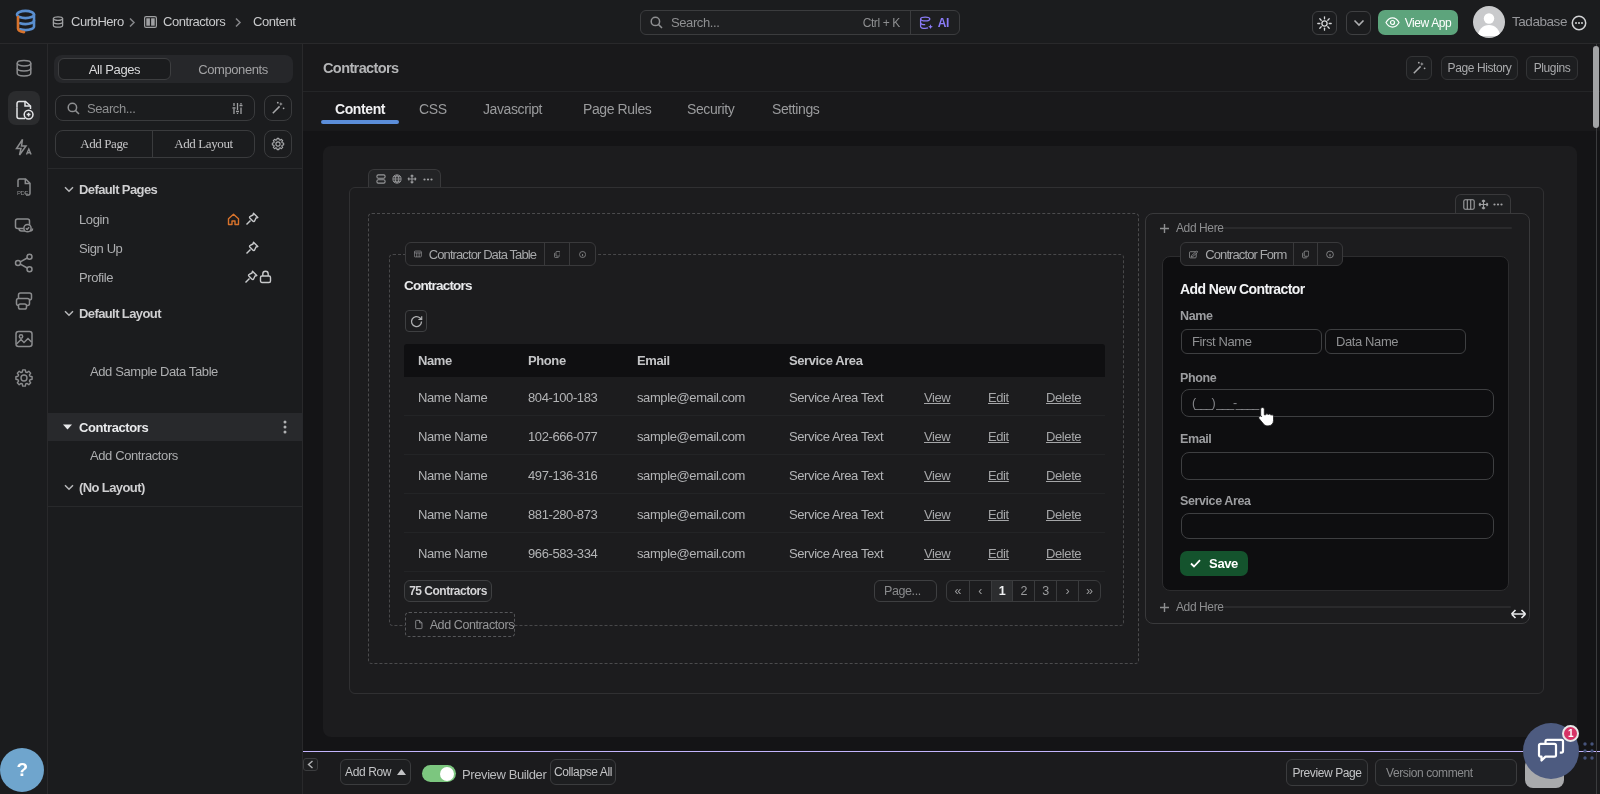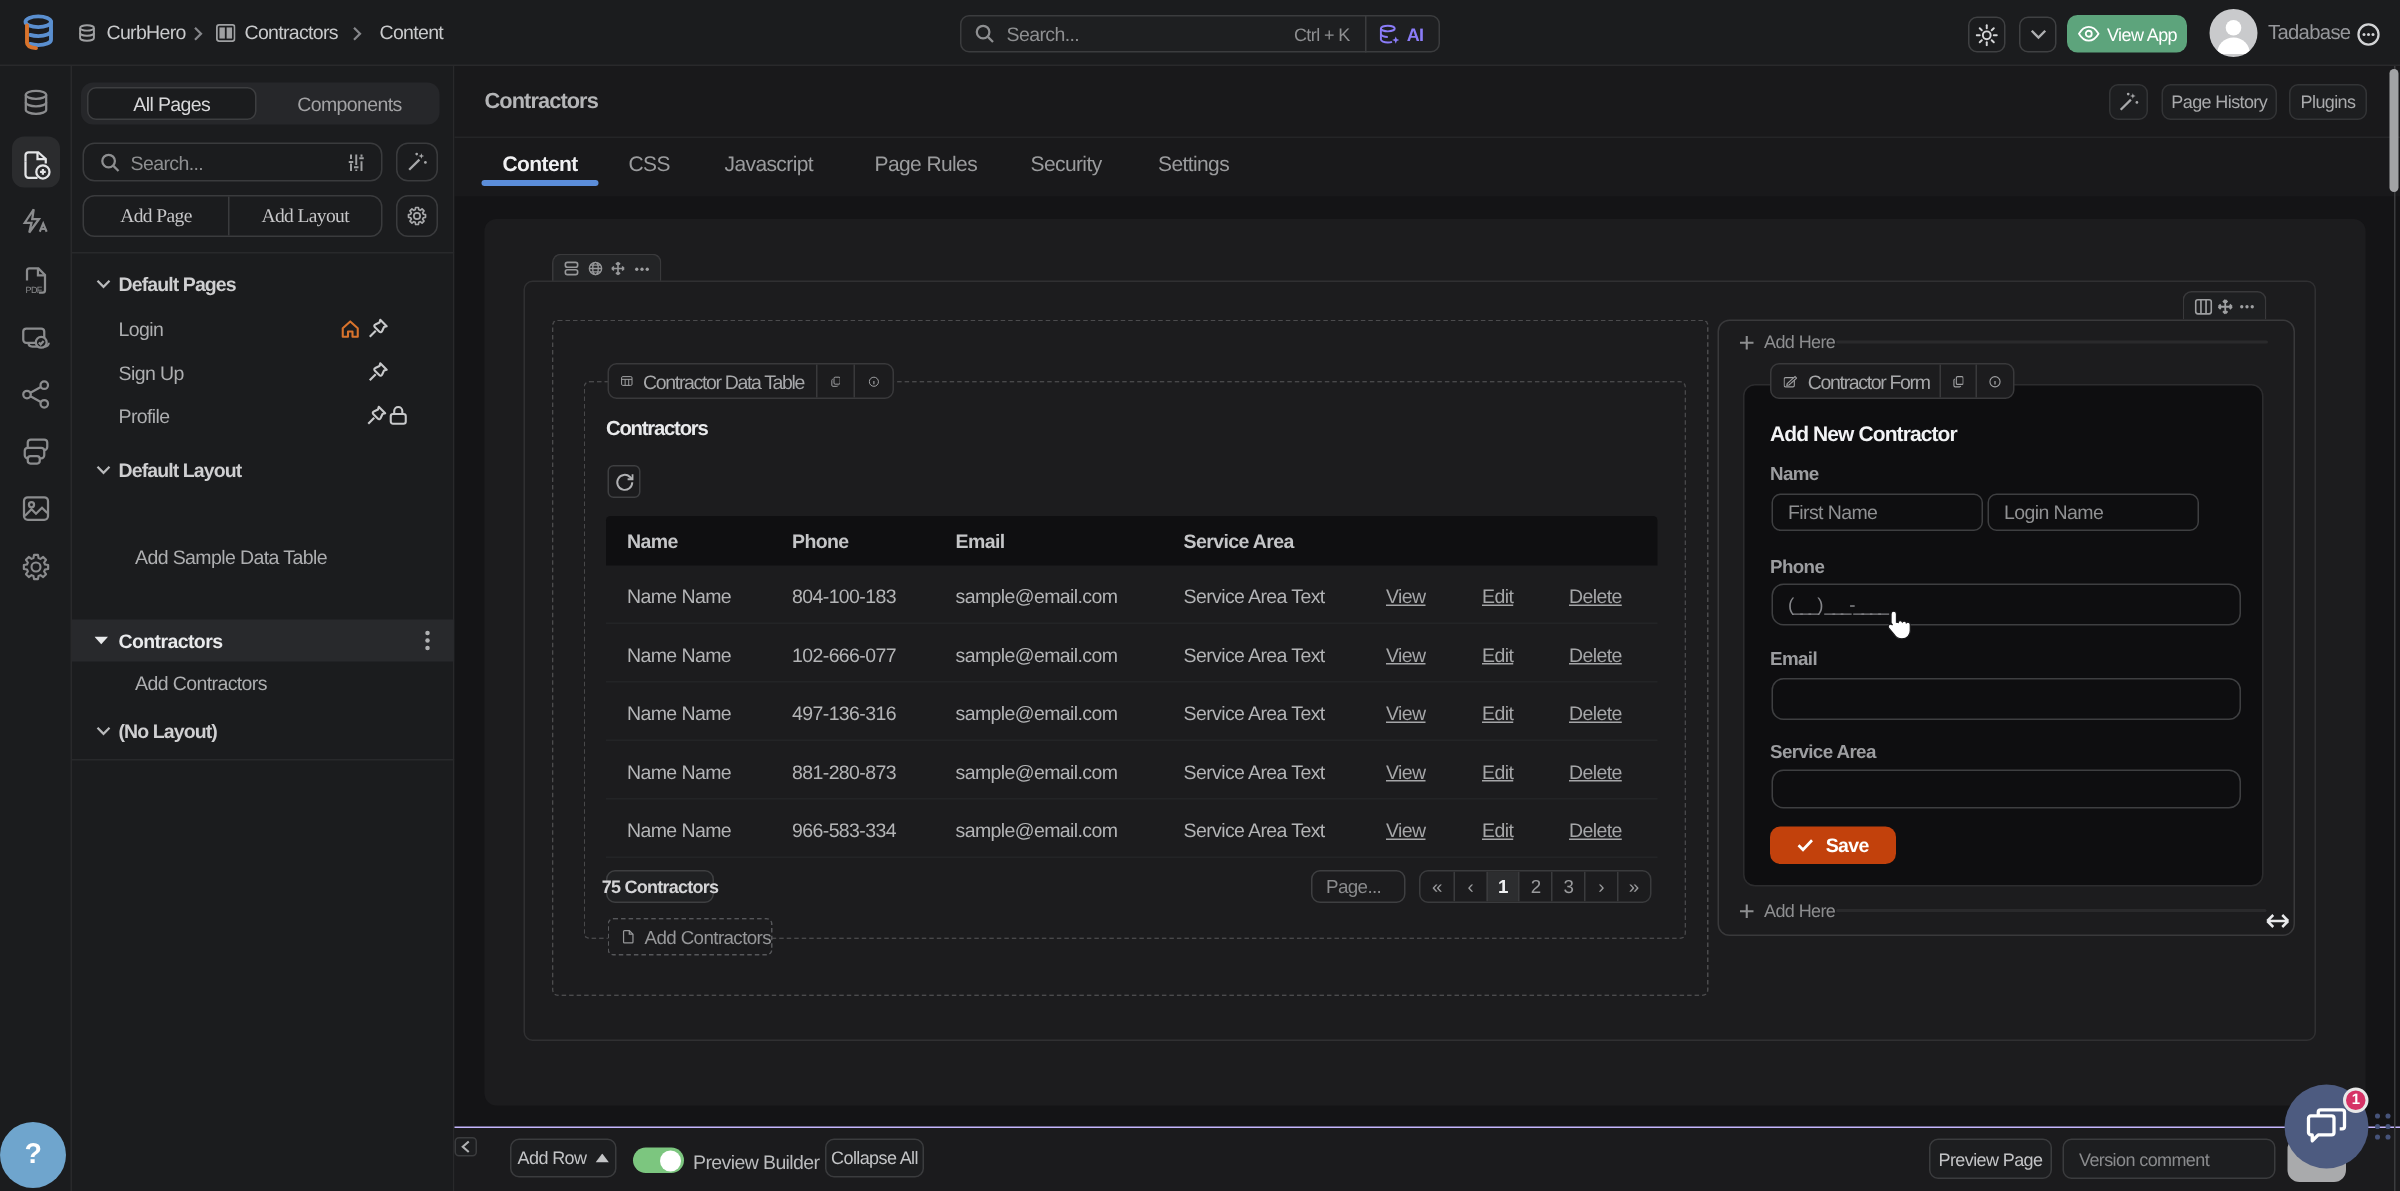--- a/index.html
+++ b/index.html
@@ -451,21 +451,21 @@
       <div class="drow" style="top:189px;">
           <span style="left:14px;">Name Name</span>
           <span style="left:124px;">966-583-334</span>
           <span style="left:233px;">sample@email.com</span>
           <span style="left:385px;">Service Area Text</span>
           <span class="dlink" style="left:520px;">View</span>
           <span class="dlink" style="left:584px;">Edit</span>
           <span class="dlink" style="left:642px;">Delete</span>
         </div>
     </div>
-    <div class="cv-btn" style="left:81px;top:434px;width:72px;height:22px;background:#202123;font-size:12px;font-weight:bold;letter-spacing:-0.5px;">75 Contractors</div>
+    <div class="cv-btn" style="left:81px;top:434px;width:88px;height:22px;background:#202123;font-size:12px;font-weight:bold;letter-spacing:-0.5px;">75 Contractors</div>
     <div class="cv-btn" style="left:551px;top:434px;width:63px;height:22px;color:#8a8b8d;font-size:12.5px;justify-content:flex-start;padding-left:9px;">Page...</div>
     <div class="abs" style="left:623px;top:434px;height:22px;display:flex;border:1px solid #3a3b3d;border-radius:6px;overflow:hidden;">
       <div class="pgc">«</div>
         <div class="pgc" style="border-left:1px solid #3a3b3d;">‹</div>
         <div class="pgc" style="border-left:1px solid #3a3b3d;background:#2c2d2f;color:#f0f1f3;font-weight:bold;">1</div>
         <div class="pgc" style="border-left:1px solid #3a3b3d;">2</div>
         <div class="pgc" style="border-left:1px solid #3a3b3d;">3</div>
         <div class="pgc" style="border-left:1px solid #3a3b3d;">›</div>
         <div class="pgc" style="border-left:1px solid #3a3b3d;">»</div>
     </div>
@@ -498,28 +498,28 @@
       <div class="d"></div>
       <svg style="margin:0 8px;" width="13" height="13" viewBox="0 0 13 13" fill="none" stroke="#9fa0a2" stroke-width="1.2">
           <circle cx="6.5" cy="6.5" r="5.5"></circle>
           <path d="M6.5 3.4 v0.2 M6.5 5.6 v4" stroke-width="1.4"></path>
         </svg>
     </div>
     <div id="formpanel">
       <div class="abs" style="left:17px;top:24px;color:#f2f3f5;font-size:14px;letter-spacing:-0.6px;font-weight:bold;">Add New Contractor</div>
       <div class="flabel" style="left:17px;top:52px;">Name</div>
       <div class="finput" style="left:18px;top:72px;width:141px;height:25px;padding-left:10px;">First Name</div>
-      <div class="finput" style="left:162px;top:72px;width:141px;height:25px;padding-left:10px;">Login Name</div>
+      <div class="finput" style="left:162px;top:72px;width:141px;height:25px;padding-left:10px;">Data Name</div>
       <div class="flabel" style="left:17px;top:114px;">Phone</div>
       <div class="finput" style="left:18px;top:132px;width:313px;height:28px;padding-left:10px;border-radius:8px;font-size:12.5px;letter-spacing:-1.4px;color:#85868a;">(___) ___-____</div>
       <div class="flabel" style="left:17px;top:175px;">Email</div>
       <div class="finput" style="left:18px;top:195px;width:313px;height:28px;border-radius:8px;"></div>
       <div class="flabel" style="left:17px;top:237px;">Service Area</div>
       <div class="finput" style="left:18px;top:256px;width:313px;height:26px;border-radius:8px;"></div>
-      <div class="abs" style="left:17px;top:294px;width:84px;height:25px;background:#c2410c;border-radius:7px;display:flex;align-items:center;justify-content:center;gap:8px;">
+      <div class="abs" style="left:17px;top:294px;width:68px;height:25px;background:#14532d;border-radius:7px;display:flex;align-items:center;justify-content:center;gap:8px;">
         <svg width="11" height="9" viewBox="0 0 11 9" fill="none" stroke="#fff" stroke-width="1.8">
             <path d="M1 4.5 L4 7.5 L10 1.2"></path>
           </svg>
         <span style="color:#fff;font-size:13px;font-weight:bold;">Save</span>
       </div>
     </div>
     <svg class="abs" style="left:934px;top:260px;z-index:8;" width="17" height="22" viewBox="0 0 17 22">
         <path d="M5.5 1.5 c1 0 1.8 0.8 1.8 1.8 v5.5 l1.2 0.2 c0 -0.7 0.7 -1.2 1.4 -1.2 0.6 0 1.1 0.4 1.3 0.9 0.3 -0.4 0.8 -0.6 1.3 -0.6 0.7 0 1.3 0.5 1.4 1.1 0.2 -0.2 0.6 -0.4 1 -0.4 0.9 0 1.6 0.7 1.6 1.6 v4 c0 3 -2 5.5 -5.5 5.5 -2.5 0 -4 -0.8 -5.2 -2.8 L2.2 12.8 c-0.6 -0.8 -0.4 -1.9 0.4 -2.4 0.7 -0.5 1.6 -0.3 2.1 0.3 l-1 -1.4 V3.3 c0 -1 0.8 -1.8 1.8 -1.8z" fill="#fff" stroke="#1a1a1c" stroke-width="0.8"></path>
       </svg>
     <div class="addhere" style="left:836px;top:454px;">

